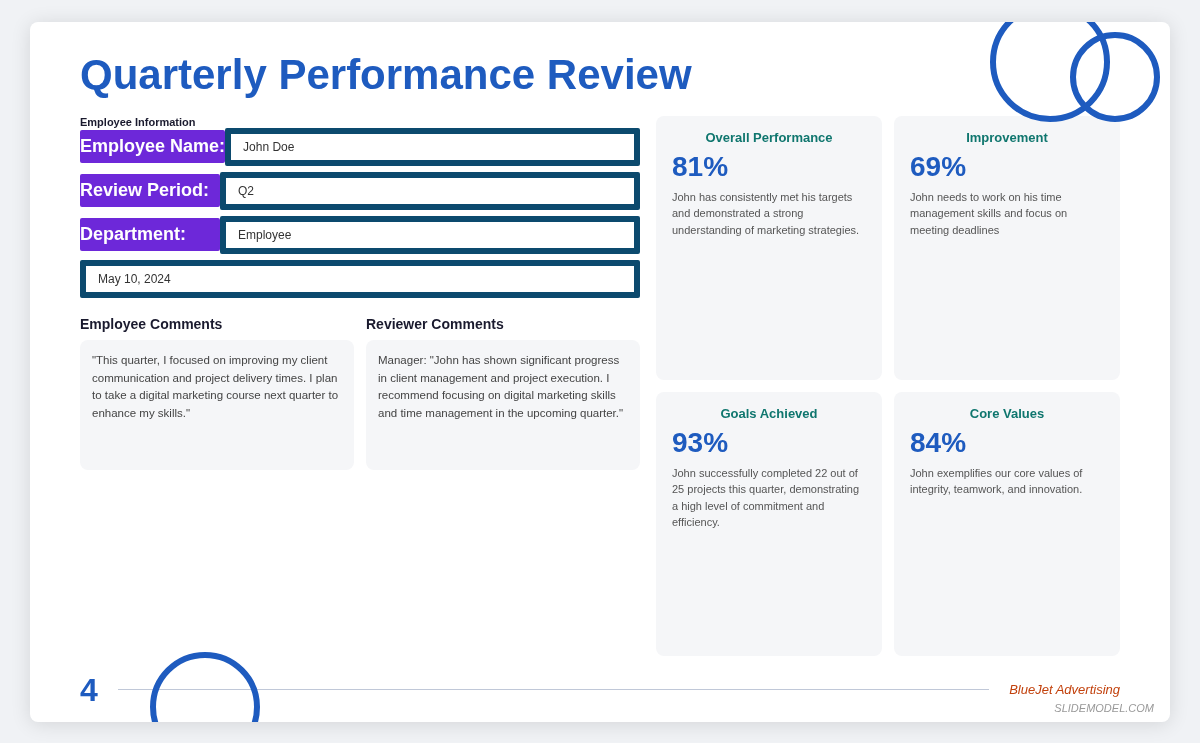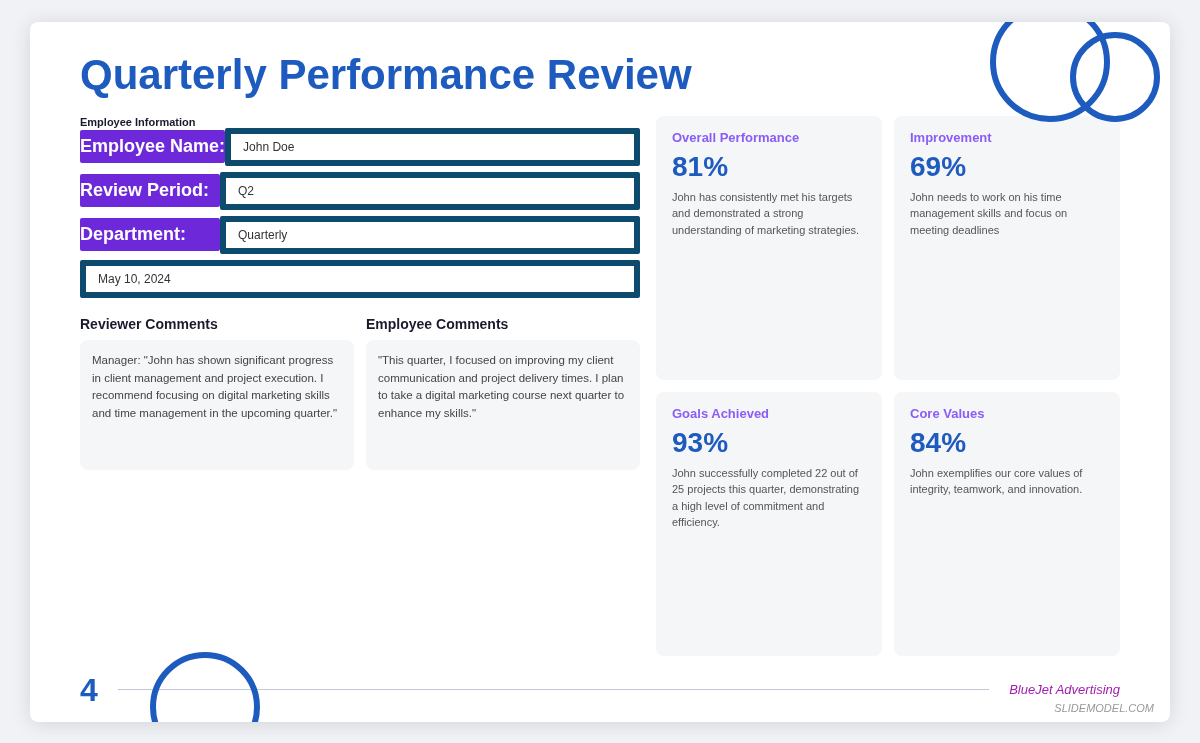--- a/index.html
+++ b/index.html
@@ -152,22 +152,23 @@
 
     .metric-card {
       background: #f5f6f8;
       border-radius: 8px;
       padding: 14px 16px;
     }
 
     .metric-section-label {
       font-size: 13px;
       font-weight: 700;
-      color: #8b5cf6;
+      color: #0f766e;
       margin-bottom: 8px;
+      text-align: center;
     }
 
     .metric-percentage {
       font-size: 28px;
       font-weight: 800;
       color: #1e5bbf;
       line-height: 1;
       margin-bottom: 8px;
     }
 
@@ -195,21 +196,21 @@
 
     .footer-divider {
       flex: 1;
       height: 1.5px;
       background: #c0c8d8;
       margin: 0 20px;
     }
 
     .footer-brand {
       font-size: 13px;
-      color: #a21caf;
+      color: #c2410c;
       font-style: italic;
     }
 
     .slidemodel-watermark {
       position: absolute;
       bottom: 8px;
       right: 16px;
       font-size: 11px;
       color: #999;
       font-style: italic;
@@ -235,37 +236,37 @@
         <div class="info-row">
           <div class="info-label">Employee Name:</div>
           <div class="info-value">John Doe</div>
         </div>
         <div class="info-row">
           <div class="info-label">Review Period:</div>
           <div class="info-value">Q2</div>
         </div>
         <div class="info-row">
           <div class="info-label">Department:</div>
-          <div class="info-value">Quarterly</div>
+          <div class="info-value">Employee</div>
         </div>
         <div class="info-row">
           <div class="info-value">May 10, 2024</div>
         </div>
       </div>
 
       <div class="comments-row">
+
+        <div class="comment-block">
+          <div class="comment-title">Employee Comments</div>
+          <div class="comment-box">"This quarter, I focused on improving my client communication and project delivery times. I plan to take a digital marketing course next quarter to enhance my skills."</div>
+        </div>
 
         <div class="comment-block">
           <div class="comment-title">Reviewer Comments</div>
           <div class="comment-box">Manager: "John has shown significant progress in client management and project execution. I recommend focusing on digital marketing skills and time management in the upcoming quarter."</div>
-        </div>
-
-        <div class="comment-block">
-          <div class="comment-title">Employee Comments</div>
-          <div class="comment-box">"This quarter, I focused on improving my client communication and project delivery times. I plan to take a digital marketing course next quarter to enhance my skills."</div>
         </div>
 
       </div>
     </div>
 
     <div class="right-panel">
 
       <div class="metric-card">
         <div class="metric-section-label">Overall Performance</div>
         <div class="metric-percentage">81%</div>

